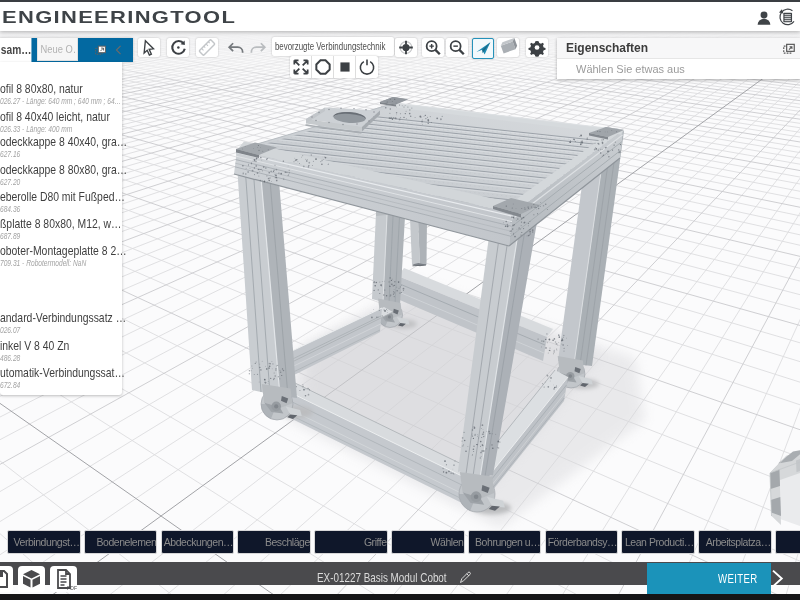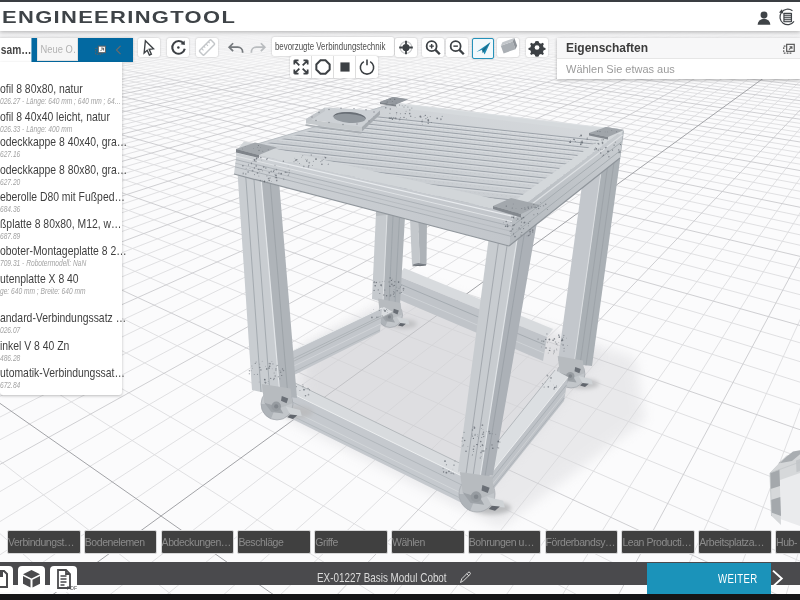--- a/index.html
+++ b/index.html
@@ -12,23 +12,23 @@
 #ltabs {position:absolute;left:0;top:38px;width:133px;height:24px;background:#0369a1;box-shadow:0 0 3px rgba(0,0,0,.2)}
 #tab1 {position:absolute;left:0;top:0;width:37px;height:24px;background:#fff;color:#474747;font-size:12px;line-height:24px;padding-left:1px;font-weight:bold;transform:scaleX(0.85);transform-origin:0 50%}
 #tab2 {position:absolute;left:37px;top:0;width:41px;height:23px;background:#f6f6f6;border:1px solid #e2e2e2;border-top:none;color:#b2b2b2;font-size:11px;line-height:23px;white-space:nowrap;overflow:hidden}
 #tab2 span {display:inline-block;transform:scaleX(0.85);transform-origin:0 50%;padding-left:3px}
 #list {left:0;top:62px;width:122px;height:333px;background:#fff;box-shadow:0 1px 3px rgba(0,0,0,.25);border-radius:0 0 3px 3px}
 .li {position:absolute;left:0;width:122px}
 .lt {font-size:13px;line-height:12px;color:#3f3f3f;white-space:nowrap;transform:scaleX(0.8);transform-origin:0 0}
 .ls {font-size:8.5px;line-height:8px;font-style:italic;color:#a3a3a3;white-space:nowrap;margin-top:2px;transform:scaleX(0.78);transform-origin:0 0}
 #props {left:557px;top:38px;width:243px;background:#fff;box-shadow:0 1px 3px rgba(0,0,0,.3)}
 #props .ph {height:21px;background:#f7f7f8;border-bottom:1px solid #e6e6e6;font-size:12px;font-weight:bold;color:#3c3c3c;line-height:21px;padding-left:9px}
-#props .pb {height:20px;font-size:11px;color:#9b9b9b;line-height:20px;padding-left:9px}
-.btab {position:absolute;top:530px;width:73.5px;height:24px;background:#404040;border:1px solid #d7d7d8;border-radius:2px;
- font-size:10.5px;color:#8b8b8b;text-align:left;line-height:22px;white-space:nowrap;overflow:hidden;letter-spacing:-0.45px}
+#props .pb {height:20px;font-size:11px;color:#9b9b9b;line-height:20px;padding-left:19px}
+.btab {position:absolute;top:530px;width:73.5px;height:24px;background:#0f172a;border:1px solid #d7d7d8;border-radius:2px;
+ font-size:10.5px;color:#8b8b8b;text-align:right;line-height:22px;white-space:nowrap;overflow:hidden;letter-spacing:-0.45px}
 #bbar {position:absolute;left:0;top:562px;width:800px;height:23px;background:#4a4a4d}
 #bstrip {position:absolute;left:0;top:594px;width:800px;height:6px;background:#151517}
 .bicon {position:absolute;top:4px;width:27px;height:26px;background:#fff;border-radius:4px}
 #weiter {position:absolute;left:647px;top:563px;width:124px;height:32px;background:#1b93ba;color:#fff;font-size:13px}
 #weiter b {position:absolute;left:71px;top:8px;font-weight:normal;letter-spacing:0.5px;display:inline-block;transform:scaleX(0.74);transform-origin:0 50%}
 #weiter svg {position:absolute;left:119px;top:5px}
 #midtext {position:absolute;left:317px;top:0;color:#dcdcdc;font-size:13px;line-height:32px;white-space:nowrap}
 #midtext i {display:inline-block;font-style:normal;transform:scaleX(0.76);transform-origin:0 50%}
 .dd {position:absolute;left:272px;top:37px;width:122px;height:19px;background:#fff;border-radius:2px;box-shadow:0 0 2px rgba(0,0,0,.25);
  font-size:11px;color:#4e4e4e;line-height:19px;white-space:nowrap}
@@ -894,24 +894,20 @@
       <div class="ls">684.36</div>
     </div>
     <div class="li" style="top:155.5px">
       <div class="lt">ßplatte 8 80x80, M12, w…</div>
       <div class="ls">687.89</div>
     </div>
     <div class="li" style="top:183.0px">
       <div class="lt">oboter-Montageplatte 8 2…</div>
       <div class="ls">709.31 - Robotermodell: NaN</div>
     </div>
-    <div class="li" style="top:210.5px">
-      <div class="lt">utenplatte X 8 40</div>
-      <div class="ls">ge: 640 mm ; Breite: 640 mm</div>
-    </div>
     <div class="li" style="top:249.5px">
       <div class="lt">andard-Verbindungssatz …</div>
       <div class="ls">026.07</div>
     </div>
     <div class="li" style="top:277.5px">
       <div class="lt">inkel V 8 40 Zn</div>
       <div class="ls">486.28</div>
     </div>
     <div class="li" style="top:304.5px">
       <div class="lt">utomatik-Verbindungssat…</div>

